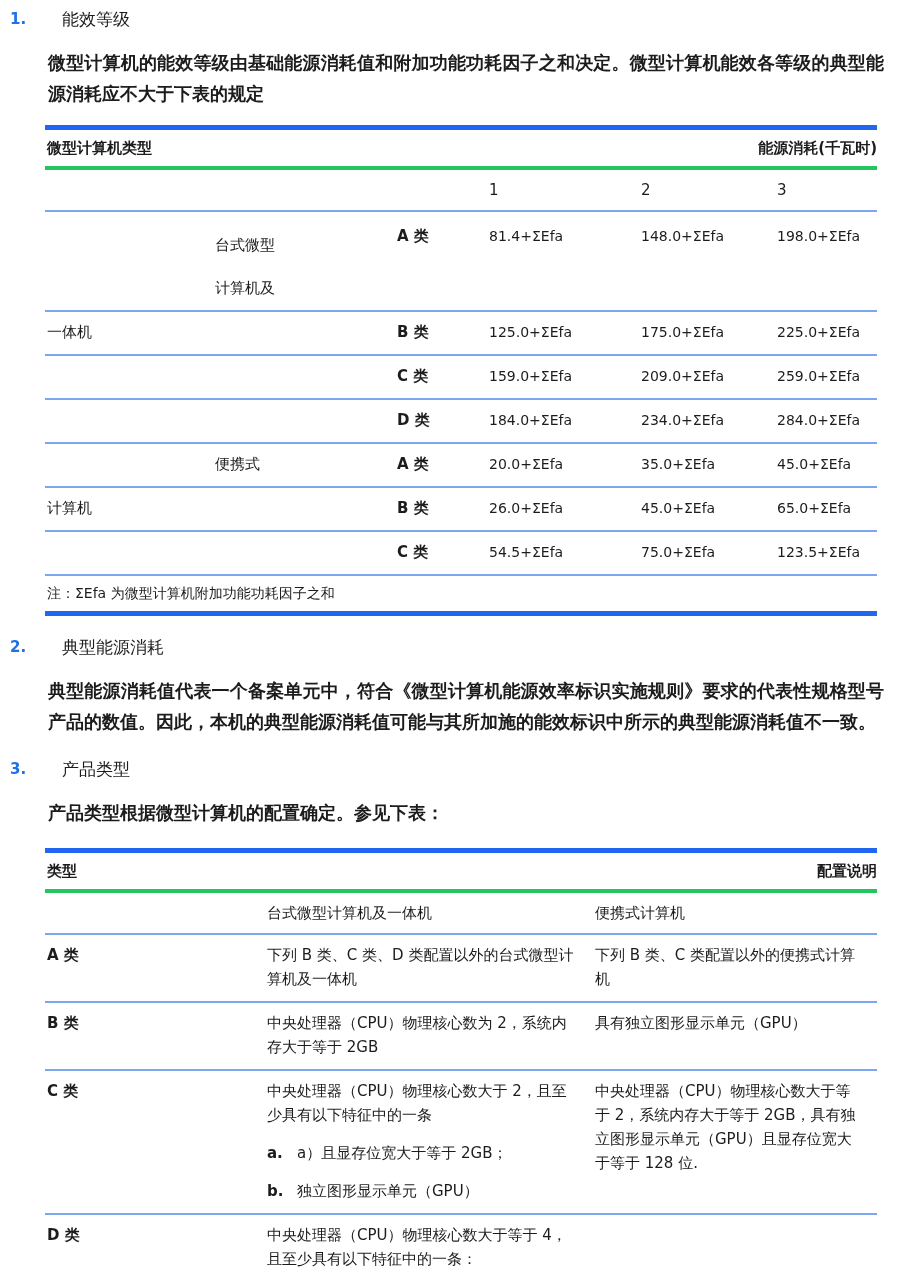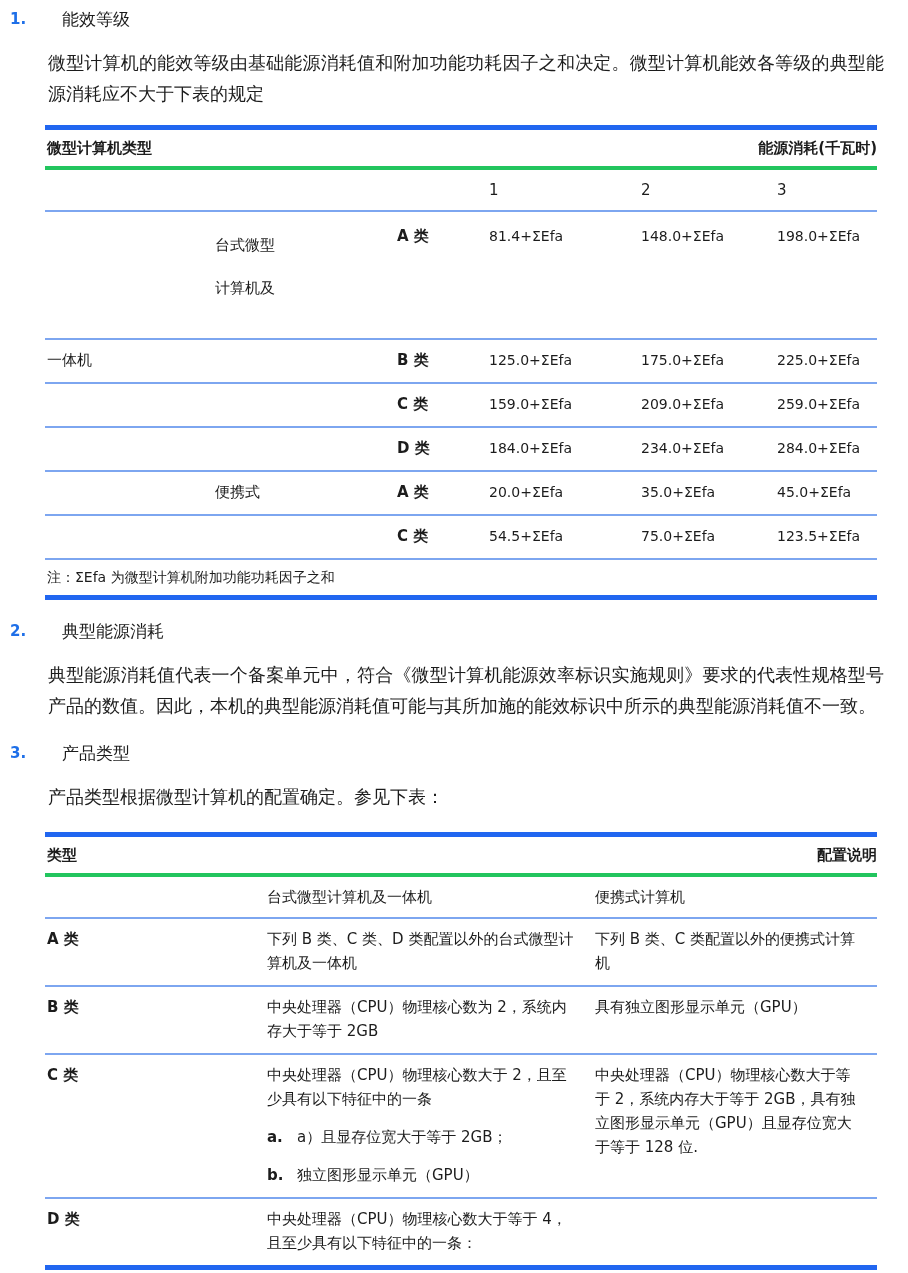--- a/index.html
+++ b/index.html
@@ -17,20 +17,21 @@
   .sec-num {
     width: 38px; flex: 0 0 38px;
     color: #1e6fe8; font-weight: bold; font-size: 15px; padding-top: 2px;
   }
   .sec-title { font-size: 17px; margin-left: 14px; }
 
   .para {
     margin-left: 38px; margin-top: 16px;
     font-size: 18px; line-height: 31px; width: 836px;
     text-align: justify;
+    font-weight: bold;
   }
 
   
   table {
     border-collapse: collapse; table-layout: fixed;
     margin-left: 35px; width: 832px;
     border-top: 5px solid #2166f0; border-bottom: 5px solid #2166f0;
   }
   td, th { vertical-align: top; font-size: 15px; text-align: left; font-weight: normal; }
   tr.h-row th { font-weight: bold; padding: 9px 0 8px 2px; }
@@ -38,21 +39,21 @@
   tr.sub-row td { padding: 8px 0 8px 2px; }
   tr.thin { border-bottom: 2px solid #7da6f0; }
   tbody td { padding: 8px 14px 10px 2px; line-height: 24px; }
   .center { text-align: right; }
   .pre { white-space: pre-line; }
   .cls { font-weight: bold; }
   .typecell { font-weight: bold; }
   .val { font-size: 14px; letter-spacing: 0; }
 
   
-  #t1 tr.grp-row td { padding-top: 12px; padding-bottom: 28px; }
+  #t1 tr.grp-row td { padding-top: 12px; padding-bottom: 0; }
   #t1 td.grp2 { line-height: 43px; }
   #t1 tr.note-row td { font-size: 14px; padding: 7px 0 8px 2px; line-height: 20px; }
 
   
   .li { display: flex; margin-top: 14px; }
   .li-marker { font-weight: bold; width: 30px; flex: 0 0 30px; }
   .li-text { flex: 1; }
   .gap-t1 { margin-top: 16px; }
   .gap-t2 { margin-top: 20px; }
   .sec2 { margin-top: 20px; }
@@ -126,20 +127,28 @@
       </tr>
       <tr class="thin">
         <td></td>
         <td>便携式</td>
         <td class="cls">A 类</td>
         <td class="val">20.0+ΣEfa</td>
         <td class="val">35.0+ΣEfa</td>
         <td class="val">45.0+ΣEfa</td>
       </tr>
       <tr class="thin">
+        <td>计算机</td>
+        <td></td>
+        <td class="cls">B 类</td>
+        <td class="val">26.0+ΣEfa</td>
+        <td class="val">45.0+ΣEfa</td>
+        <td class="val">65.0+ΣEfa</td>
+      </tr>
+      <tr class="thin">
         <td></td>
         <td></td>
         <td class="cls">C 类</td>
         <td class="val">54.5+ΣEfa</td>
         <td class="val">75.0+ΣEfa</td>
         <td class="val">123.5+ΣEfa</td>
       </tr>
       <tr class="note-row">
         <td colspan="6">注：ΣEfa 为微型计算机附加功能功耗因子之和</td>
       </tr>

